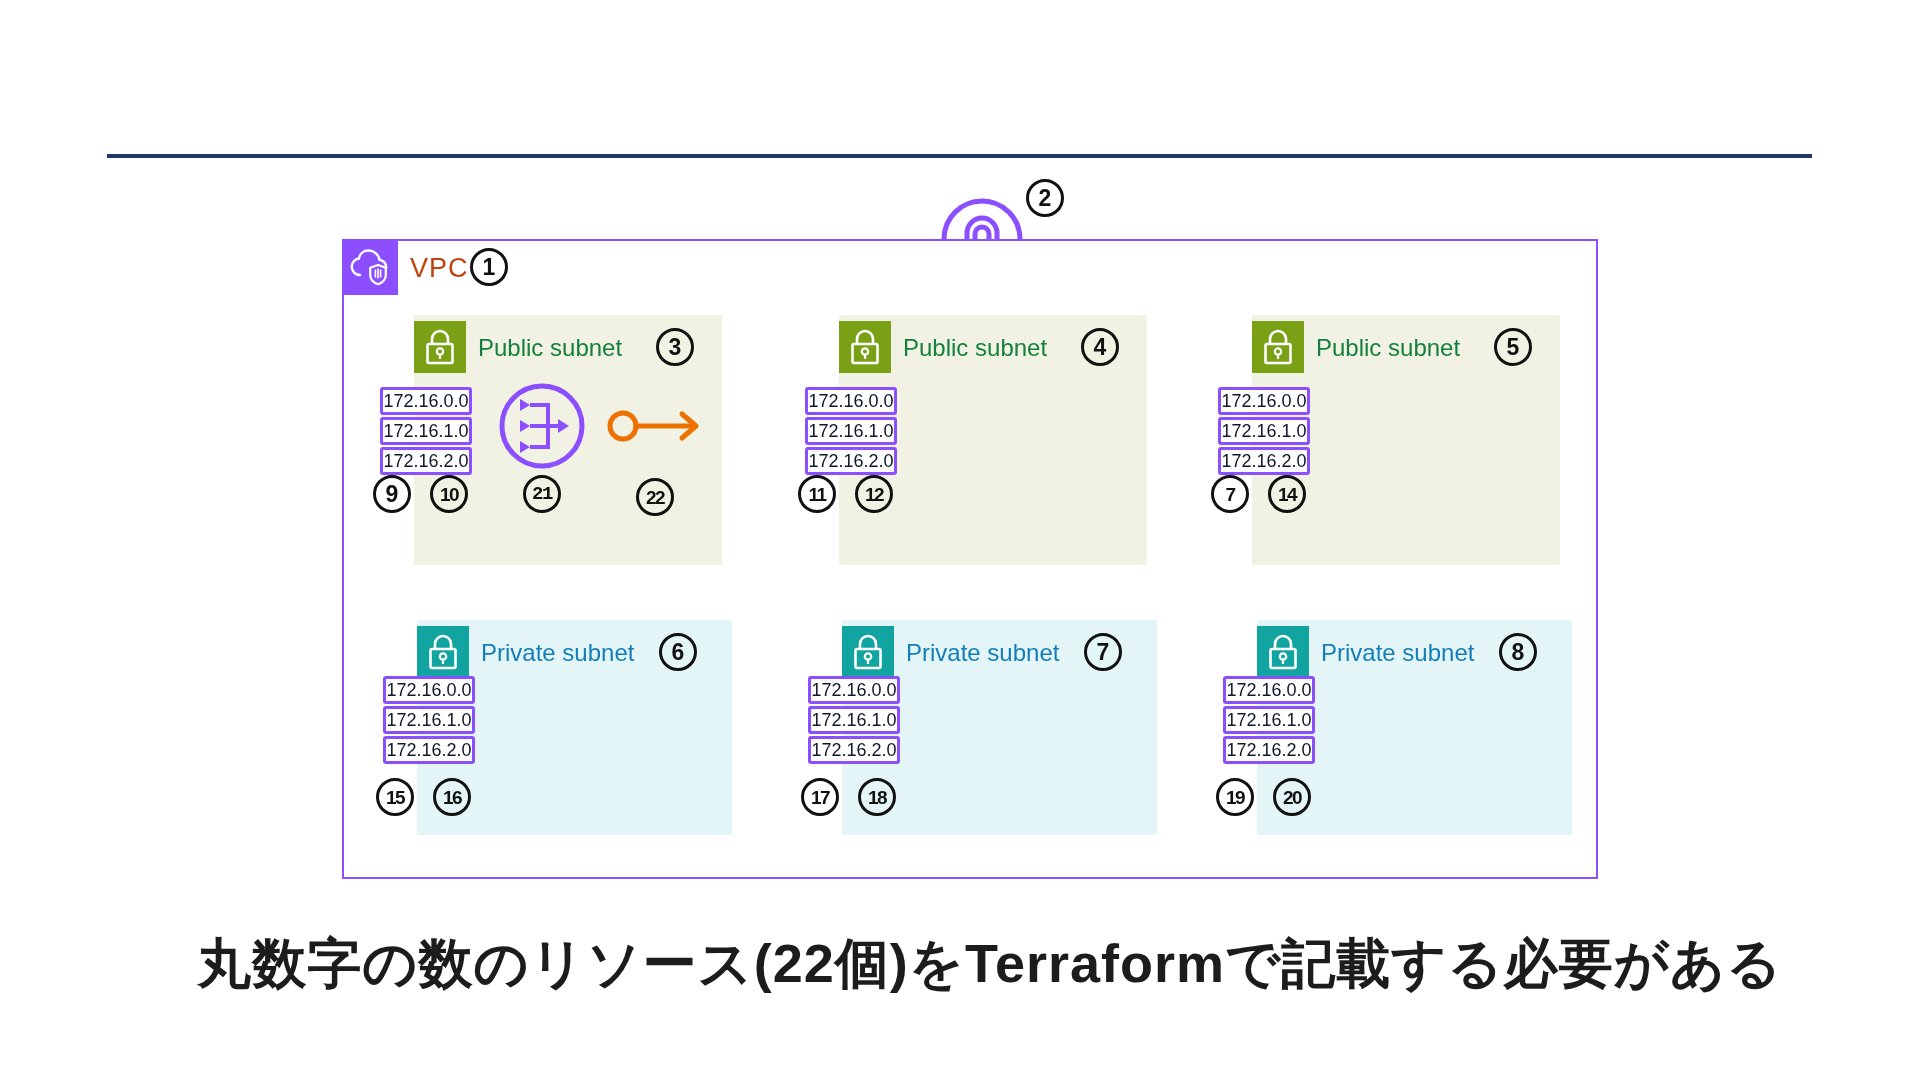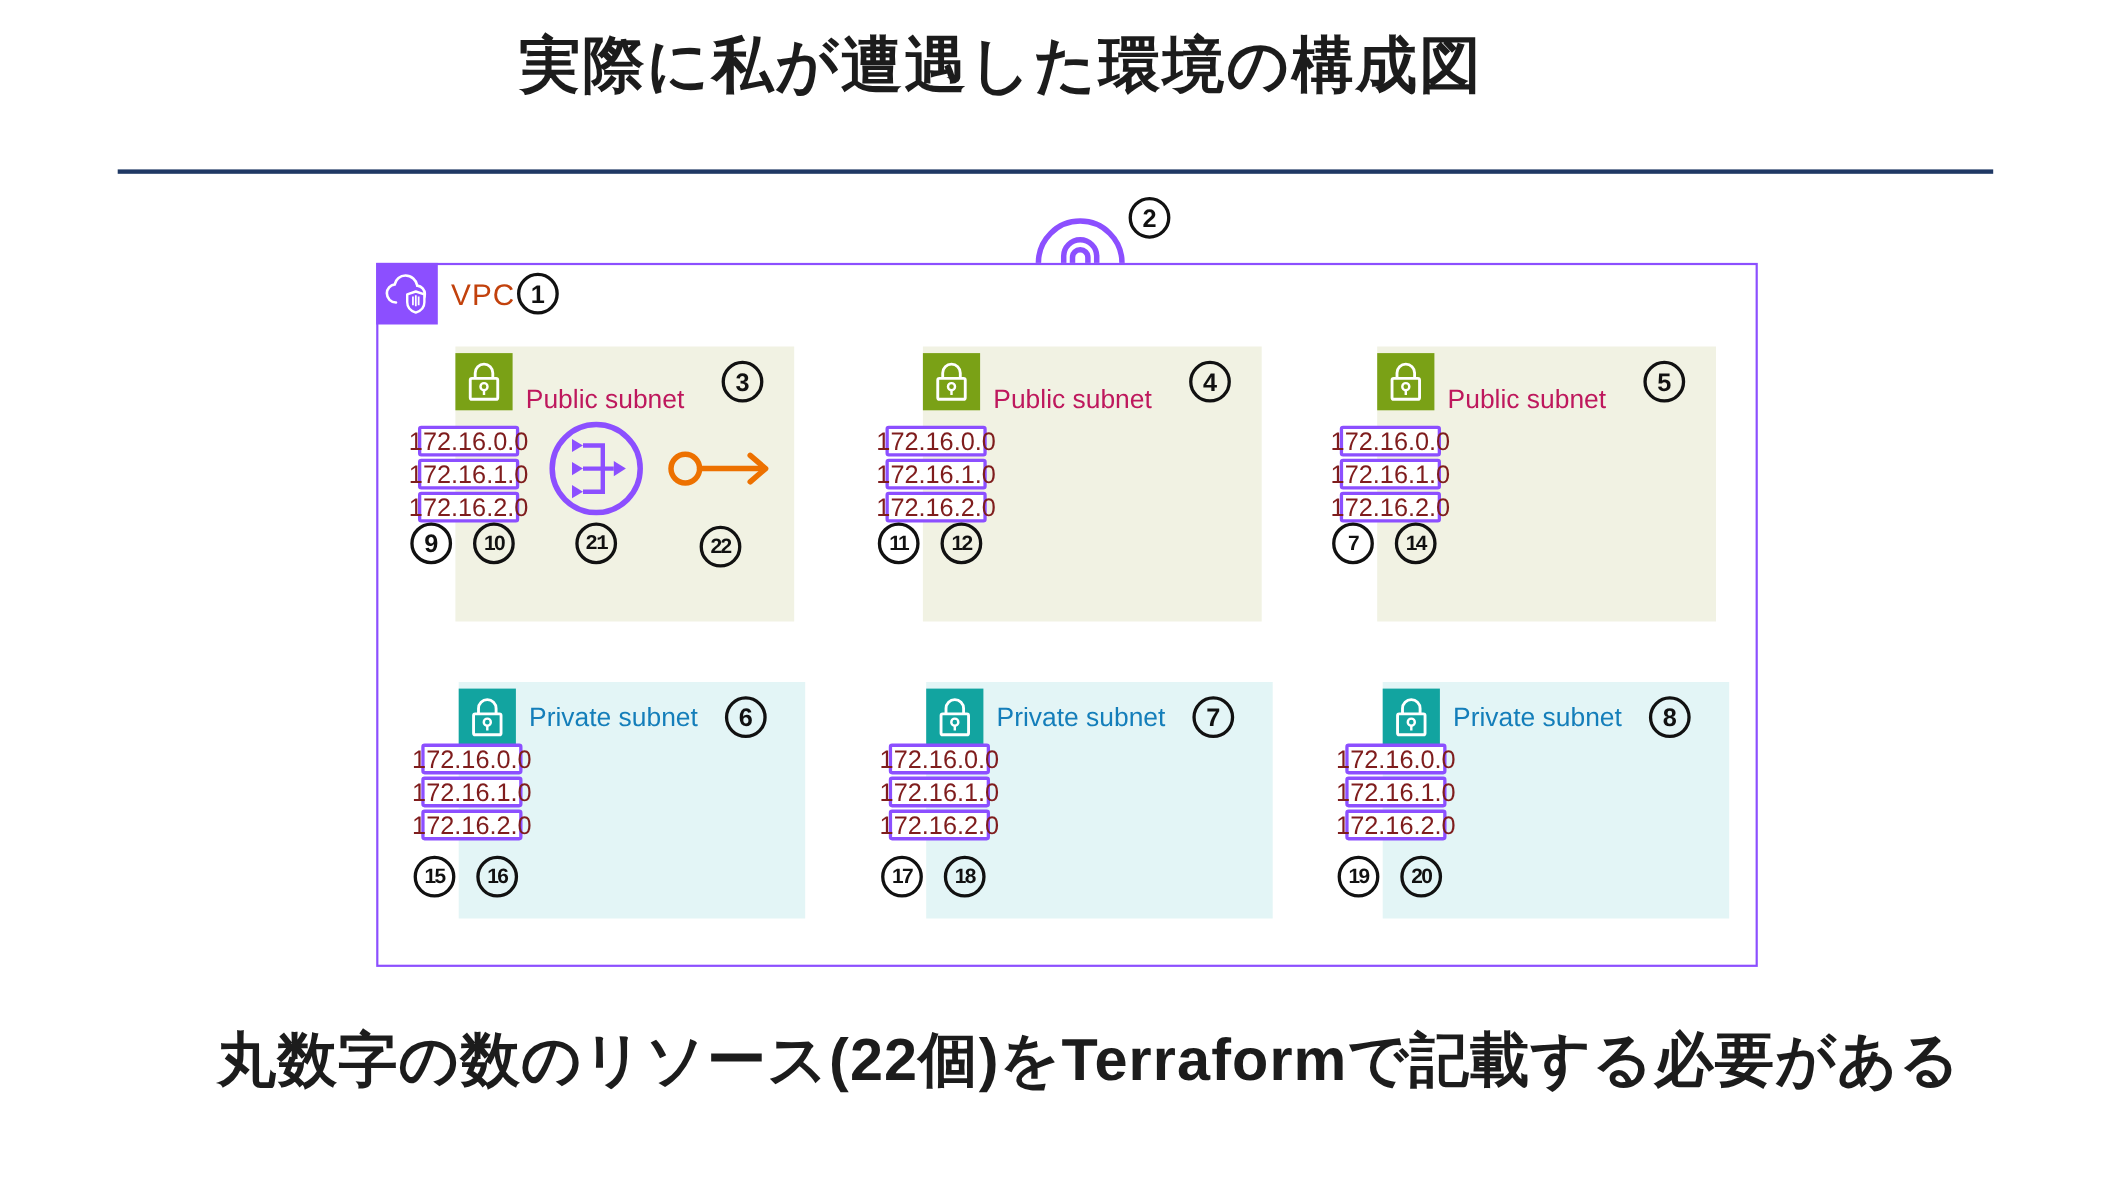--- a/index.html
+++ b/index.html
@@ -38,47 +38,46 @@
   .s2{left:837px;top:313px;}
   .s3{left:1250px;top:313px;width:310px;}
   .s4{left:415px;top:618px;}
   .s5{left:840px;top:618px;width:318px;}
   .s6{left:1255px;top:618px;width:313px;}
 
   .subnet-icon{position:absolute;left:0;top:6px;width:52px;height:52px;}
   .public .subnet-icon{background:#7AA116;}
   .private .subnet-icon{background:#12A4A0;}
   .subnet-label{position:absolute;left:64px;top:19px;font-size:24px;}
-  .public .subnet-label{color:#be185d;margin-top:16px;}
+  .public .subnet-label{color:#15803d;}
   .private .subnet-label{color:#147EBA;}
   .subnet-num{left:242px;top:13px;}
 
   .ip-stack{position:absolute;left:-34px;}
   .public .ip-stack{top:72px;}
   .private .ip-stack{top:56px;}
   .ip-box{width:86px;height:22px;border:3px solid #8C4FFF;border-radius:3px;background:#ffffff;
-          color:#7f1d1d;font-size:23px;display:flex;align-items:center;justify-content:center;
+          color:#0f172a;font-size:18px;display:flex;align-items:center;justify-content:center;
           margin-bottom:2px;}
   .num-left{left:-41px;}
   .num-right{left:16px;}
   .public .num-left,.public .num-right{top:160px;}
   .private .num-left,.private .num-right{top:158px;}
 
   
   .rt-icon{position:absolute;left:84px;top:67px;width:88px;height:88px;}
   .rt-num{left:109px;top:160px;font-family:Liberation Mono, monospace;}
   .arrow-icon{position:absolute;left:192px;top:91px;width:100px;height:40px;}
   .arrow-num{left:222px;top:163px;}
 </style>
 </head>
 <body>
 
 <div class="slide">
 
-  <div class="title">実際に私が遭遇した環境の構成図</div>
   <div class="rule"></div>
 
   <div class="igw">
     <svg width="86" height="86" viewBox="0 0 86 86">
       <circle cx="43" cy="43" r="38" fill="none" stroke="#8C4FFF" stroke-width="5"></circle>
       <path d="M28 61 V37 a15 15 0 0 1 30 0 V61" fill="none" stroke="#8C4FFF" stroke-width="5" stroke-linejoin="round"></path>
       <path d="M36 61 V38 a7 7 0 0 1 14 0 V61" fill="none" stroke="#8C4FFF" stroke-width="5" stroke-linejoin="round"></path>
     </svg>
   </div>
   <div class="circ igw-num">2</div>

